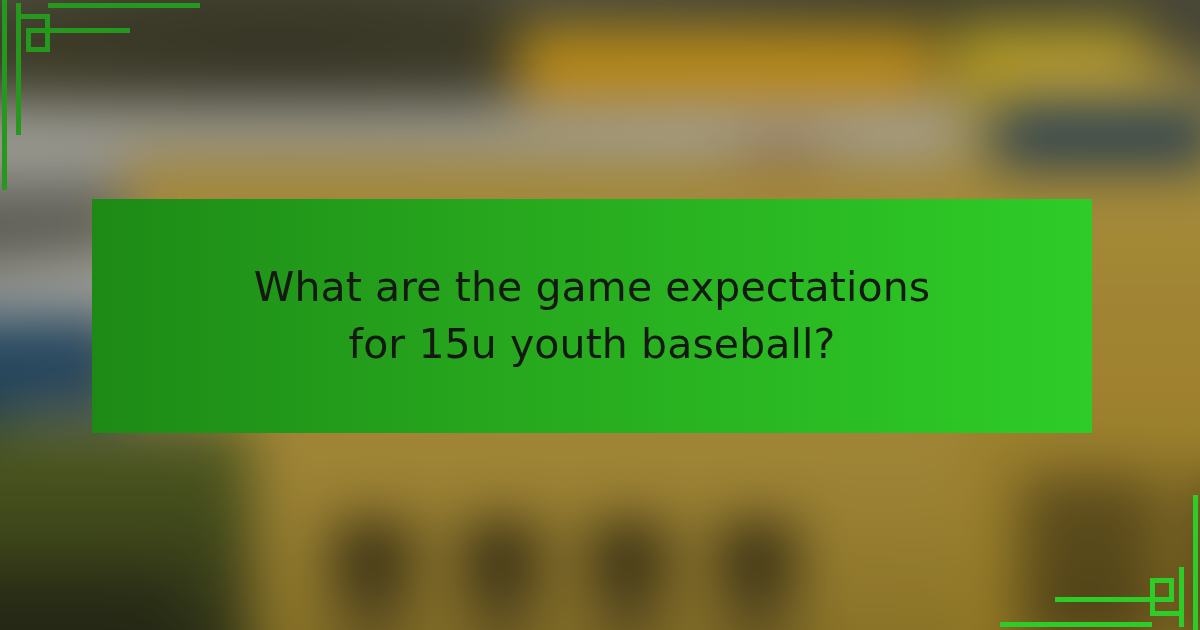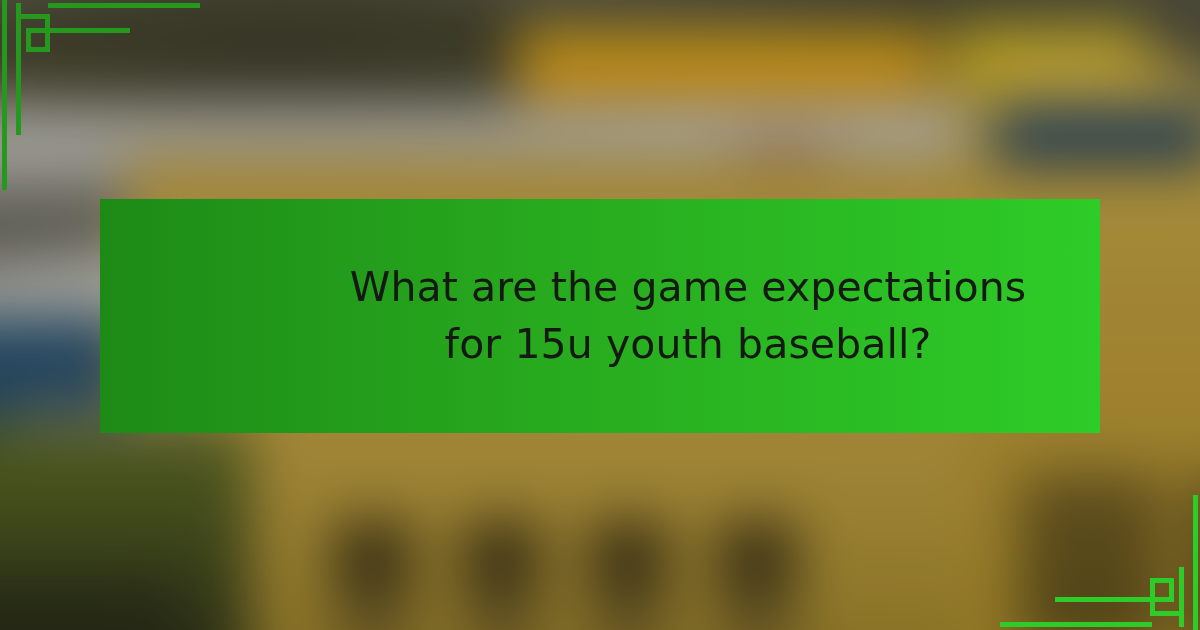--- a/index.html
+++ b/index.html
@@ -177,28 +177,28 @@
   
   .deco {
     position: absolute;
     background: #24991e;
   }
   .deco-br { background: #2ECC28; }
 
   
   #banner {
     position: absolute;
-    left: 100px;
+    left: 92px;
     top: 199px;
     width: 1000px;
     height: 234px;
     background: linear-gradient(90deg, #1d8a16 0%, #27a81e 42%, #2ECC28 100%);
     display: flex;
     align-items: center;
-    justify-content: flex-end;
+    justify-content: center;
     box-sizing: border-box;
     padding: 16px 52px;
   }
   #headline {
     margin: 0;
     font-family: "DejaVu Sans", sans-serif;
     font-size: 41px;
     font-weight: 400;
     line-height: 1.38;
     color: #141a12;

